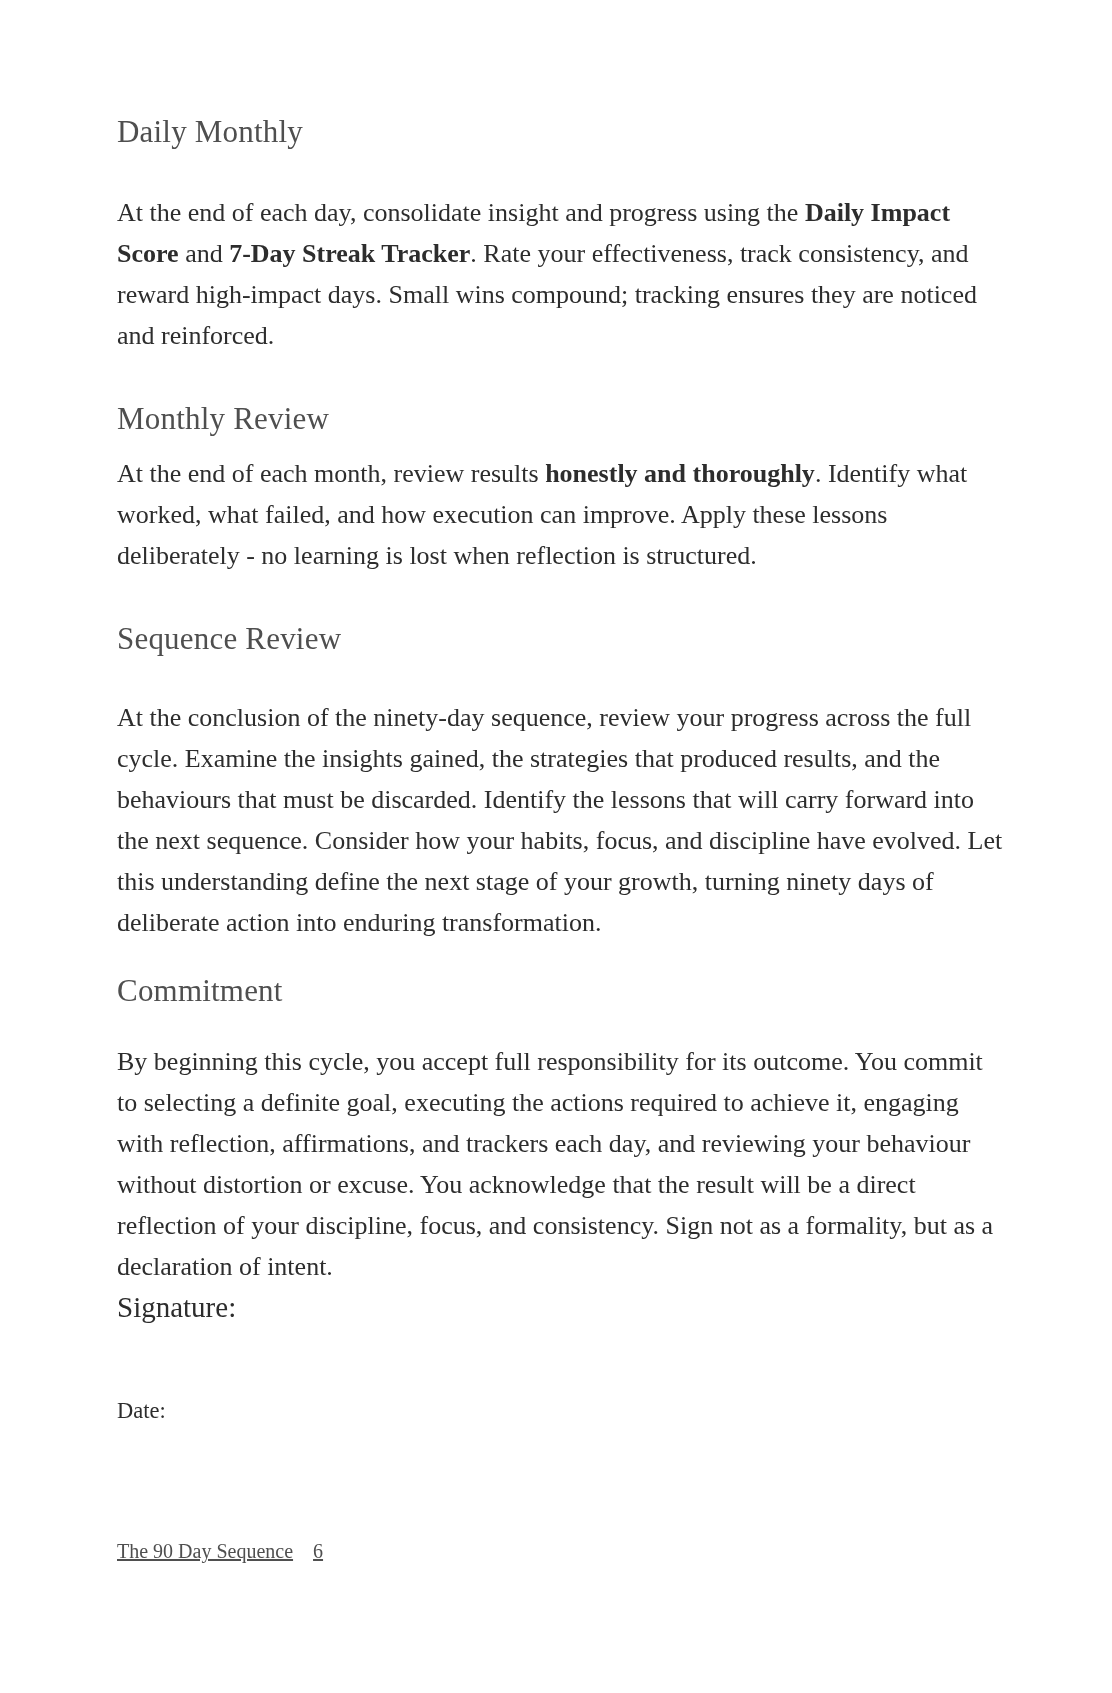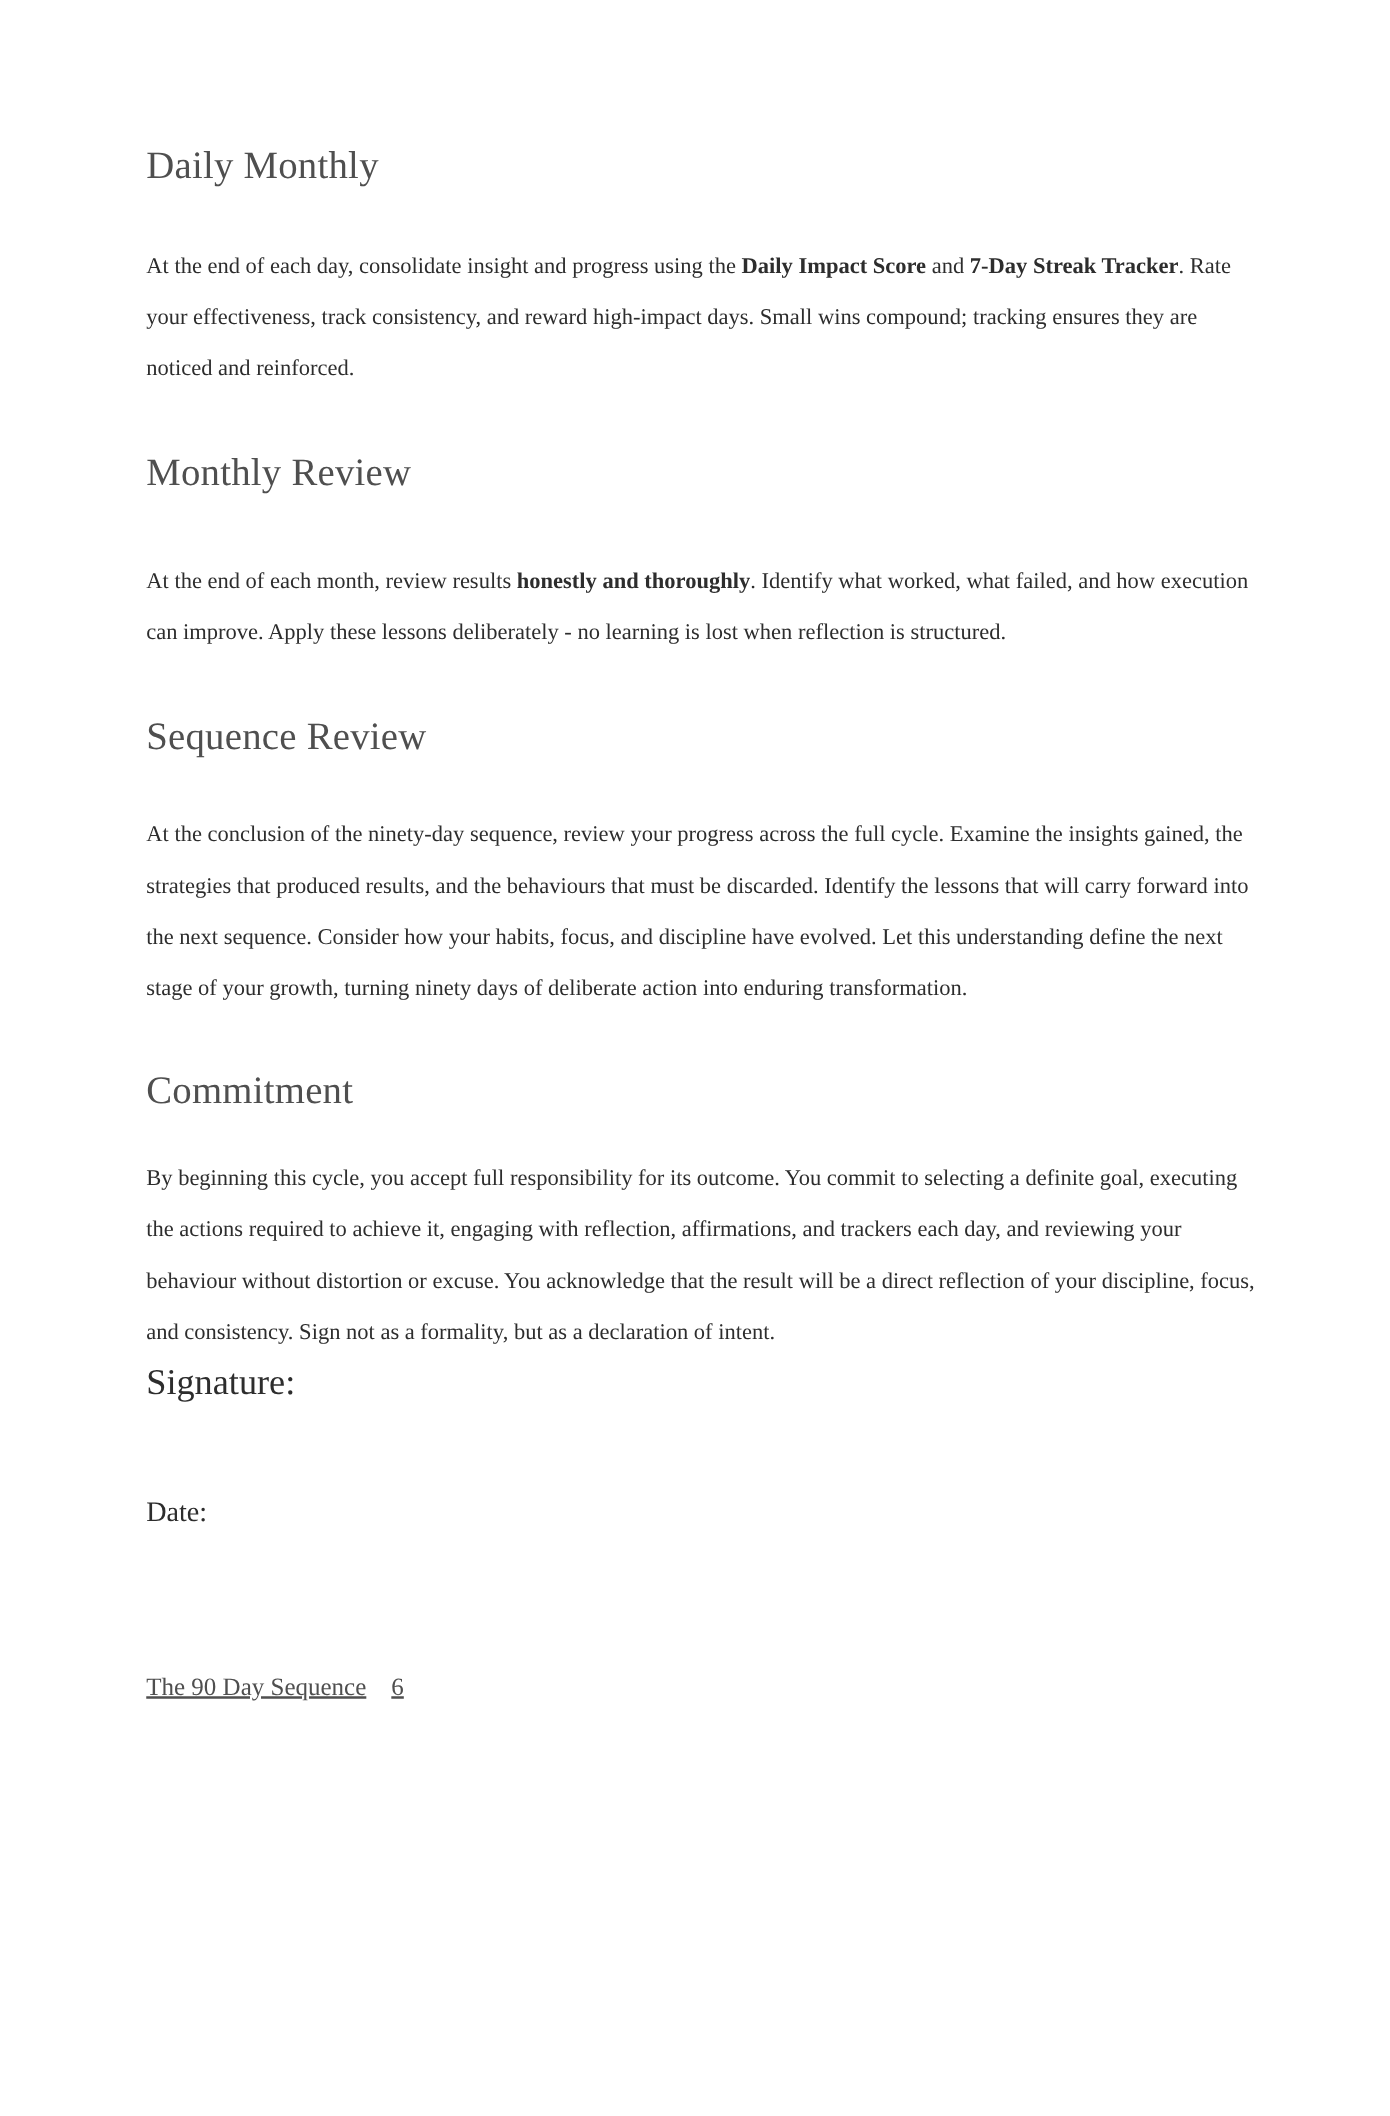--- a/index.html
+++ b/index.html
@@ -24,33 +24,33 @@
   }
   .heading {
     font-size: 31px;
     font-weight: 400;
     line-height: 37px;
     margin: 0;
     color: var(--color-heading, #4f4f4f);
     letter-spacing: 0.2px;
   }
   .par {
-    font-size: 18px;
+    font-size: 26px;
     line-height: 41px;
     margin: 0;
     color: var(--color-body, #2d2d2d);
   }
   .par strong { font-weight: 700; }
   
   .s1 .par { margin-top: 42px; }
   .s2 { margin-top: 44px; }
-  .s2 .par { margin-top: 48px; }
+  .s2 .par { margin-top: 16px; }
   .s3 { margin-top: 44px; }
   .s3 .par { margin-top: 40px; }
-  .s4 { margin-top: 42px; }
+  .s4 { margin-top: 29px; }
   .s4 .par { margin-top: 32px; }
   .sig-line {
     font-size: 29px;
     line-height: 41px;
     color: var(--color-body, #2d2d2d);
   }
   .date-line {
     font-size: 22.5px;
     line-height: 41px;
     color: var(--color-body, #2d2d2d);

